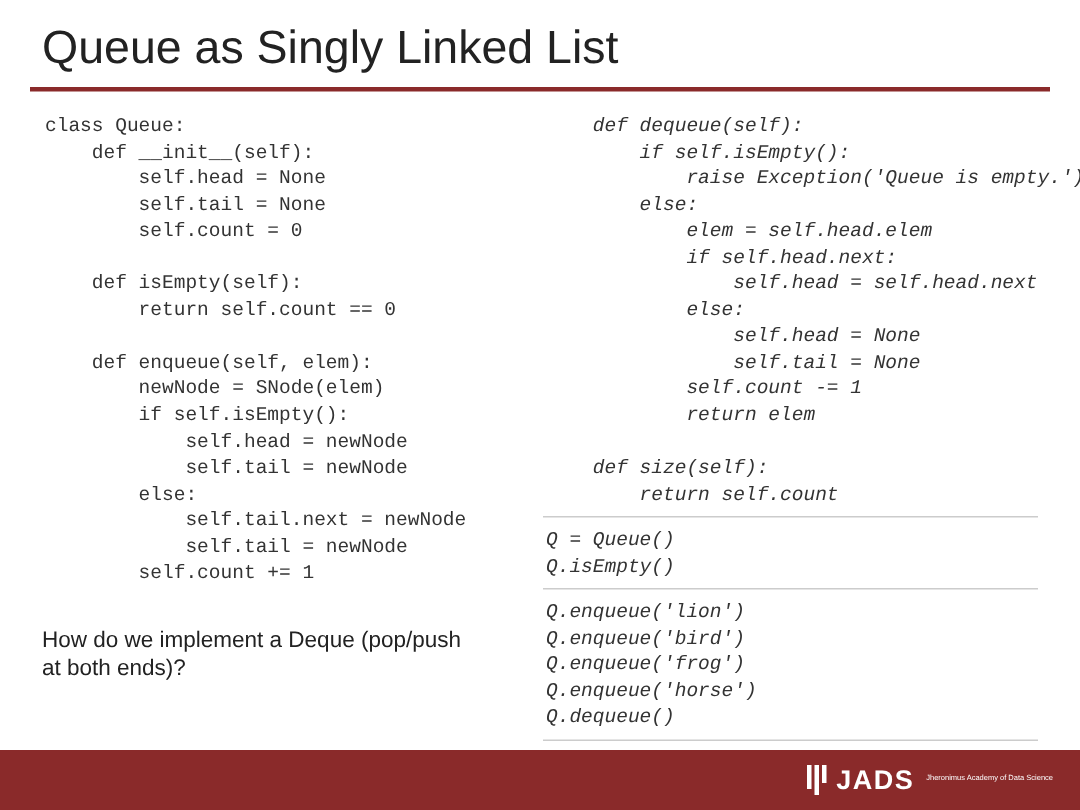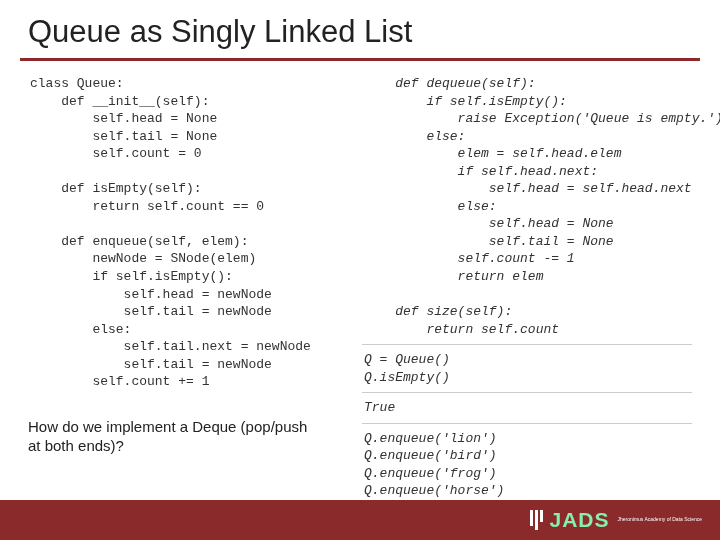--- a/index.html
+++ b/index.html
@@ -79,23 +79,23 @@
     gap: 2px;
   }
   .bar {
     width: 3px;
     background: #fff;
   }
   .b1 { height: 16px; }
   .b2 { height: 20px; }
   .b3 { height: 12px; }
   .logo-text {
-    color: #86efac;
+    color: #ffffff;
     font-weight: bold;
-    font-size: 21px;
+    font-size: 18px;
     letter-spacing: 1px;
   }
   .logo-sub {
     color: #fff;
     font-size: 5px;
     line-height: 1.1;
     margin-left: 2px;
   }
 </style>
 </head>
@@ -137,21 +137,20 @@
             else:
                 self.head = None
                 self.tail = None
             self.count -= 1
             return elem
 
     def size(self):
         return self.count</div>
     <div class="code code-box">Q = Queue()
 Q.isEmpty()</div>
-    <div class="code code-box">True</div>
     <div class="code code-box">Q.enqueue('lion')
 Q.enqueue('bird')
 Q.enqueue('frog')
 Q.enqueue('horse')
 Q.dequeue()</div>
     <div class="code code-box-noborder">'lion'</div>
   </div>
 </div>
 
 <div class="footer">

